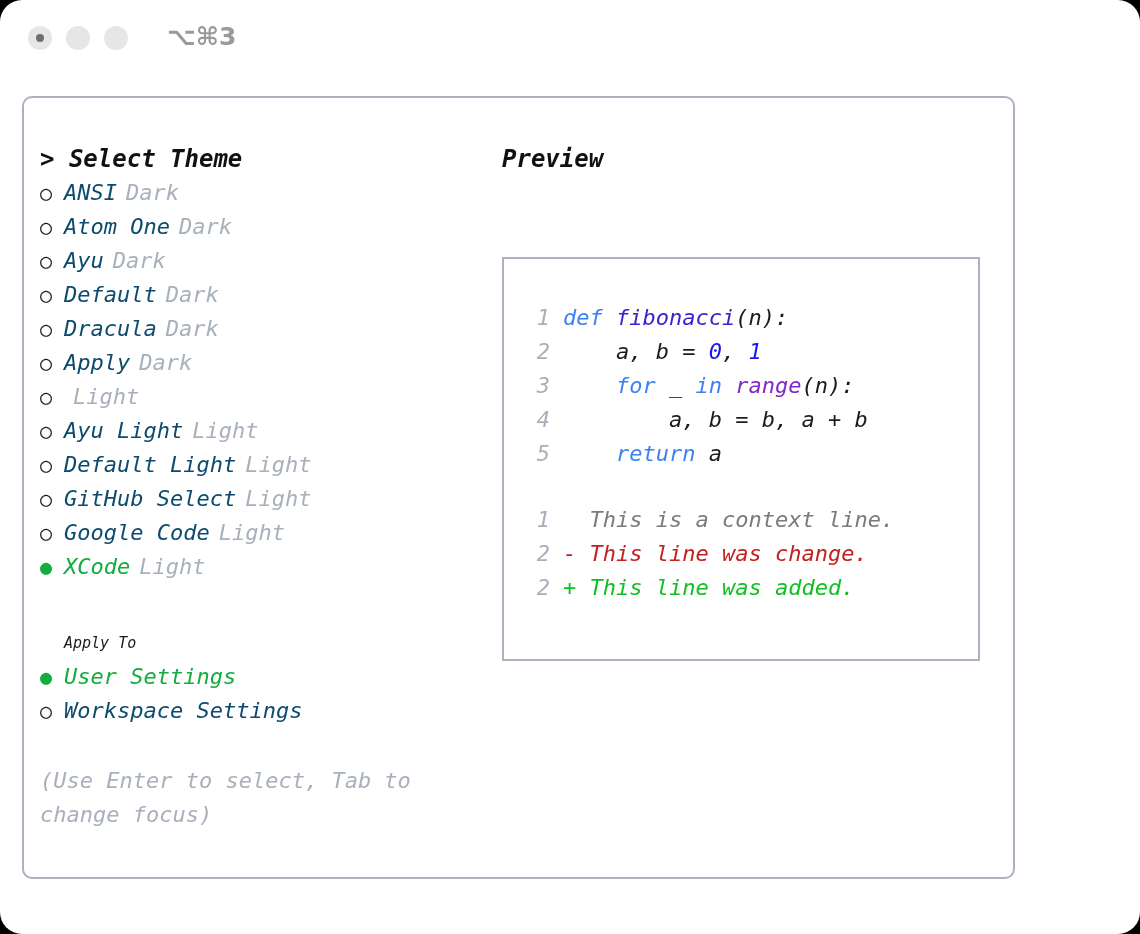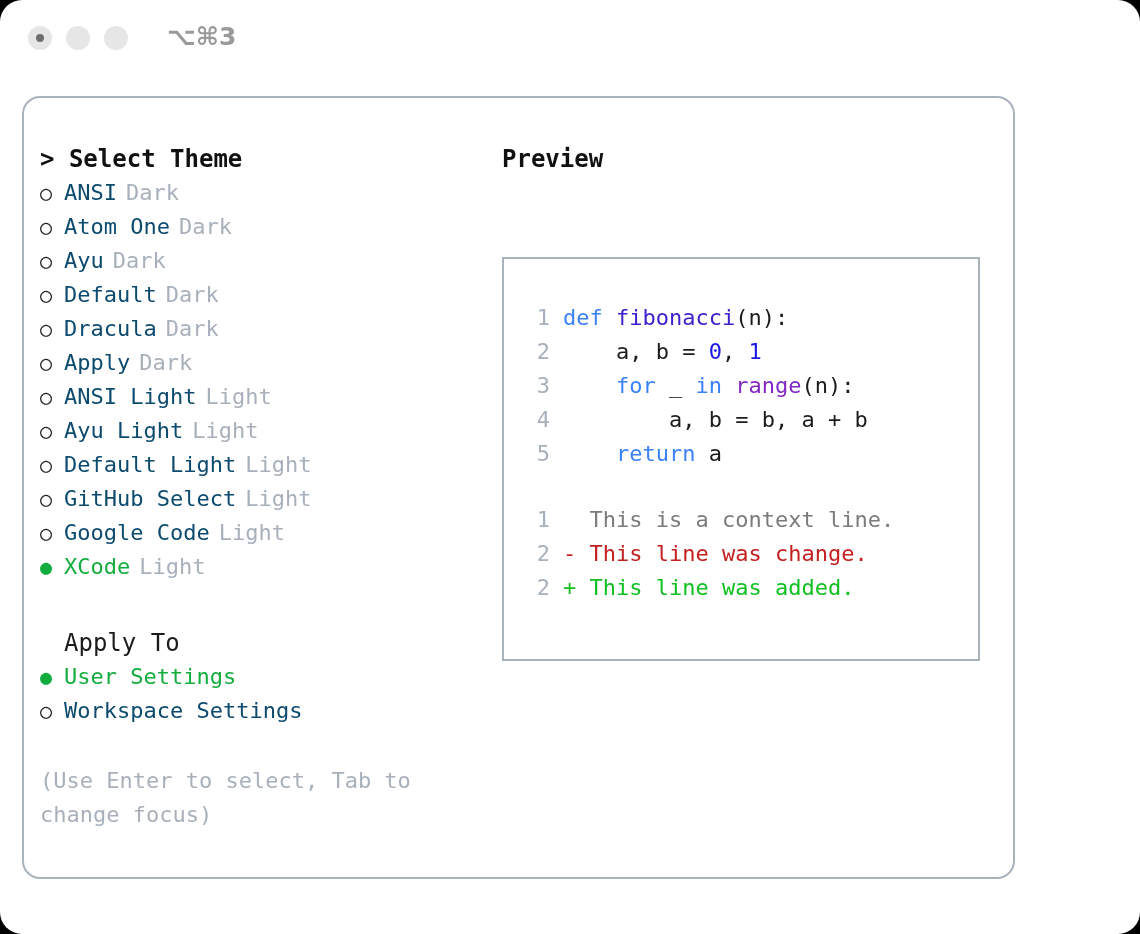--- a/index.html
+++ b/index.html
@@ -55,22 +55,23 @@
     letter-spacing: 0px;
     font-family: "DejaVu Sans", "Liberation Sans", sans-serif;
   }
 
   
   #main-panel {
     position: absolute;
     left: 22px; top: 96px;
     width: 993px; height: 783px;
     border: 2px solid #a9b2bd;
-    border-radius: 18px;
+    border-radius: 10px;
     background: #ffffff;
+    font-style: italic;
   }
 
   
   #theme-column {
     position: absolute;
     left: 16px; top: 44px;
     width: 450px;
   }
   #preview-column {
     position: absolute;
@@ -101,21 +102,21 @@
     color: #1b1b1b;
   }
   .opt-bullet.sel { color: #13ad3f; }
   .opt-label { color: #0c4a6e; }
   .opt-row.selected .opt-label { color: #13ad3f; }
   .opt-suffix { color: #a8b0bb; margin-left: 9px; }
 
   .spacer-block { height: 42px; }
 
   #apply-heading {
-    font-size: 24px;
+    font-size: 15px;
     color: #1b1b1b;
     line-height: 34px;
     padding-left: 24px;
     white-space: pre;
   }
 
   #hint-text {
     margin-top: 36px;
     font-size: 22px;
     line-height: 34px;
@@ -183,21 +184,21 @@
 
     <div id="theme-column">
       <div class="section-heading">&gt; Select Theme</div>
       <div id="theme-list">
           <div class="opt-row"><span class="opt-bullet">○</span><span class="opt-label">ANSI</span><span class="opt-suffix">Dark</span></div>
           <div class="opt-row"><span class="opt-bullet">○</span><span class="opt-label">Atom One</span><span class="opt-suffix">Dark</span></div>
           <div class="opt-row"><span class="opt-bullet">○</span><span class="opt-label">Ayu</span><span class="opt-suffix">Dark</span></div>
           <div class="opt-row"><span class="opt-bullet">○</span><span class="opt-label">Default</span><span class="opt-suffix">Dark</span></div>
           <div class="opt-row"><span class="opt-bullet">○</span><span class="opt-label">Dracula</span><span class="opt-suffix">Dark</span></div>
           <div class="opt-row"><span class="opt-bullet">○</span><span class="opt-label">Apply</span><span class="opt-suffix">Dark</span></div>
-          <div class="opt-row"><span class="opt-bullet">○</span><span class="opt-label">ANSI Light</span><span class="opt-suffix">Light</span></div>
+          <div class="opt-row"><span class="opt-bullet">○</span><span class="opt-suffix">Light</span></div>
           <div class="opt-row"><span class="opt-bullet">○</span><span class="opt-label">Ayu Light</span><span class="opt-suffix">Light</span></div>
           <div class="opt-row"><span class="opt-bullet">○</span><span class="opt-label">Default Light</span><span class="opt-suffix">Light</span></div>
           <div class="opt-row"><span class="opt-bullet">○</span><span class="opt-label">GitHub Select</span><span class="opt-suffix">Light</span></div>
           <div class="opt-row"><span class="opt-bullet">○</span><span class="opt-label">Google Code</span><span class="opt-suffix">Light</span></div>
           <div class="opt-row selected"><span class="opt-bullet sel">●</span><span class="opt-label">XCode</span><span class="opt-suffix">Light</span></div>
         </div>
 
       <div class="spacer-block"></div>
 
       <div id="apply-heading">Apply To</div>

